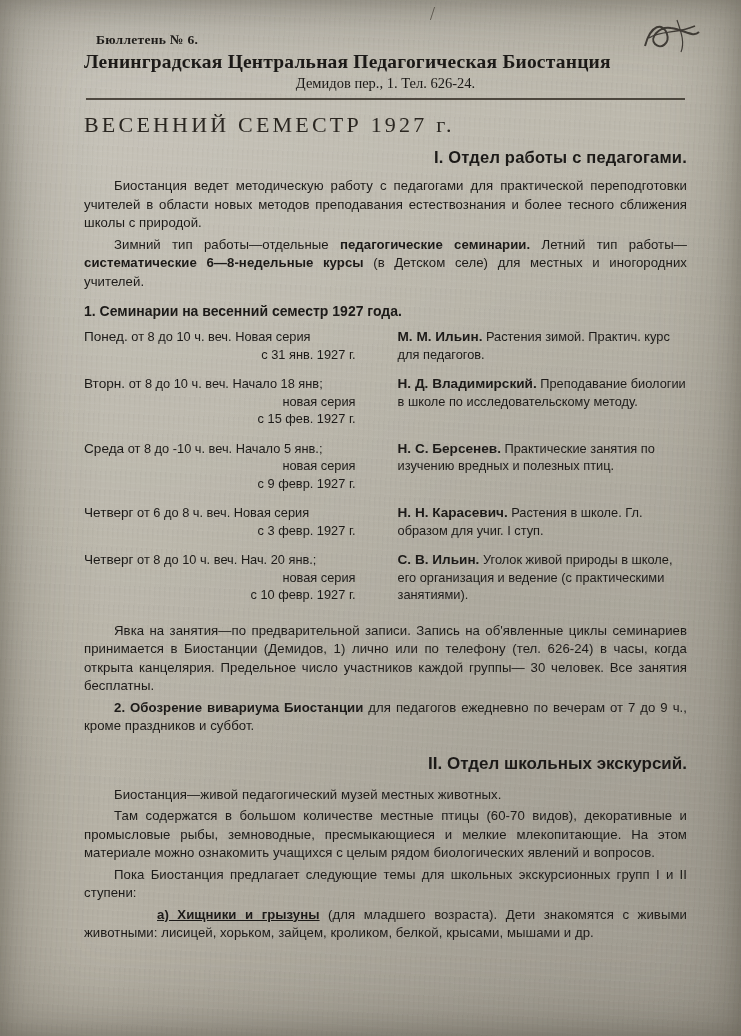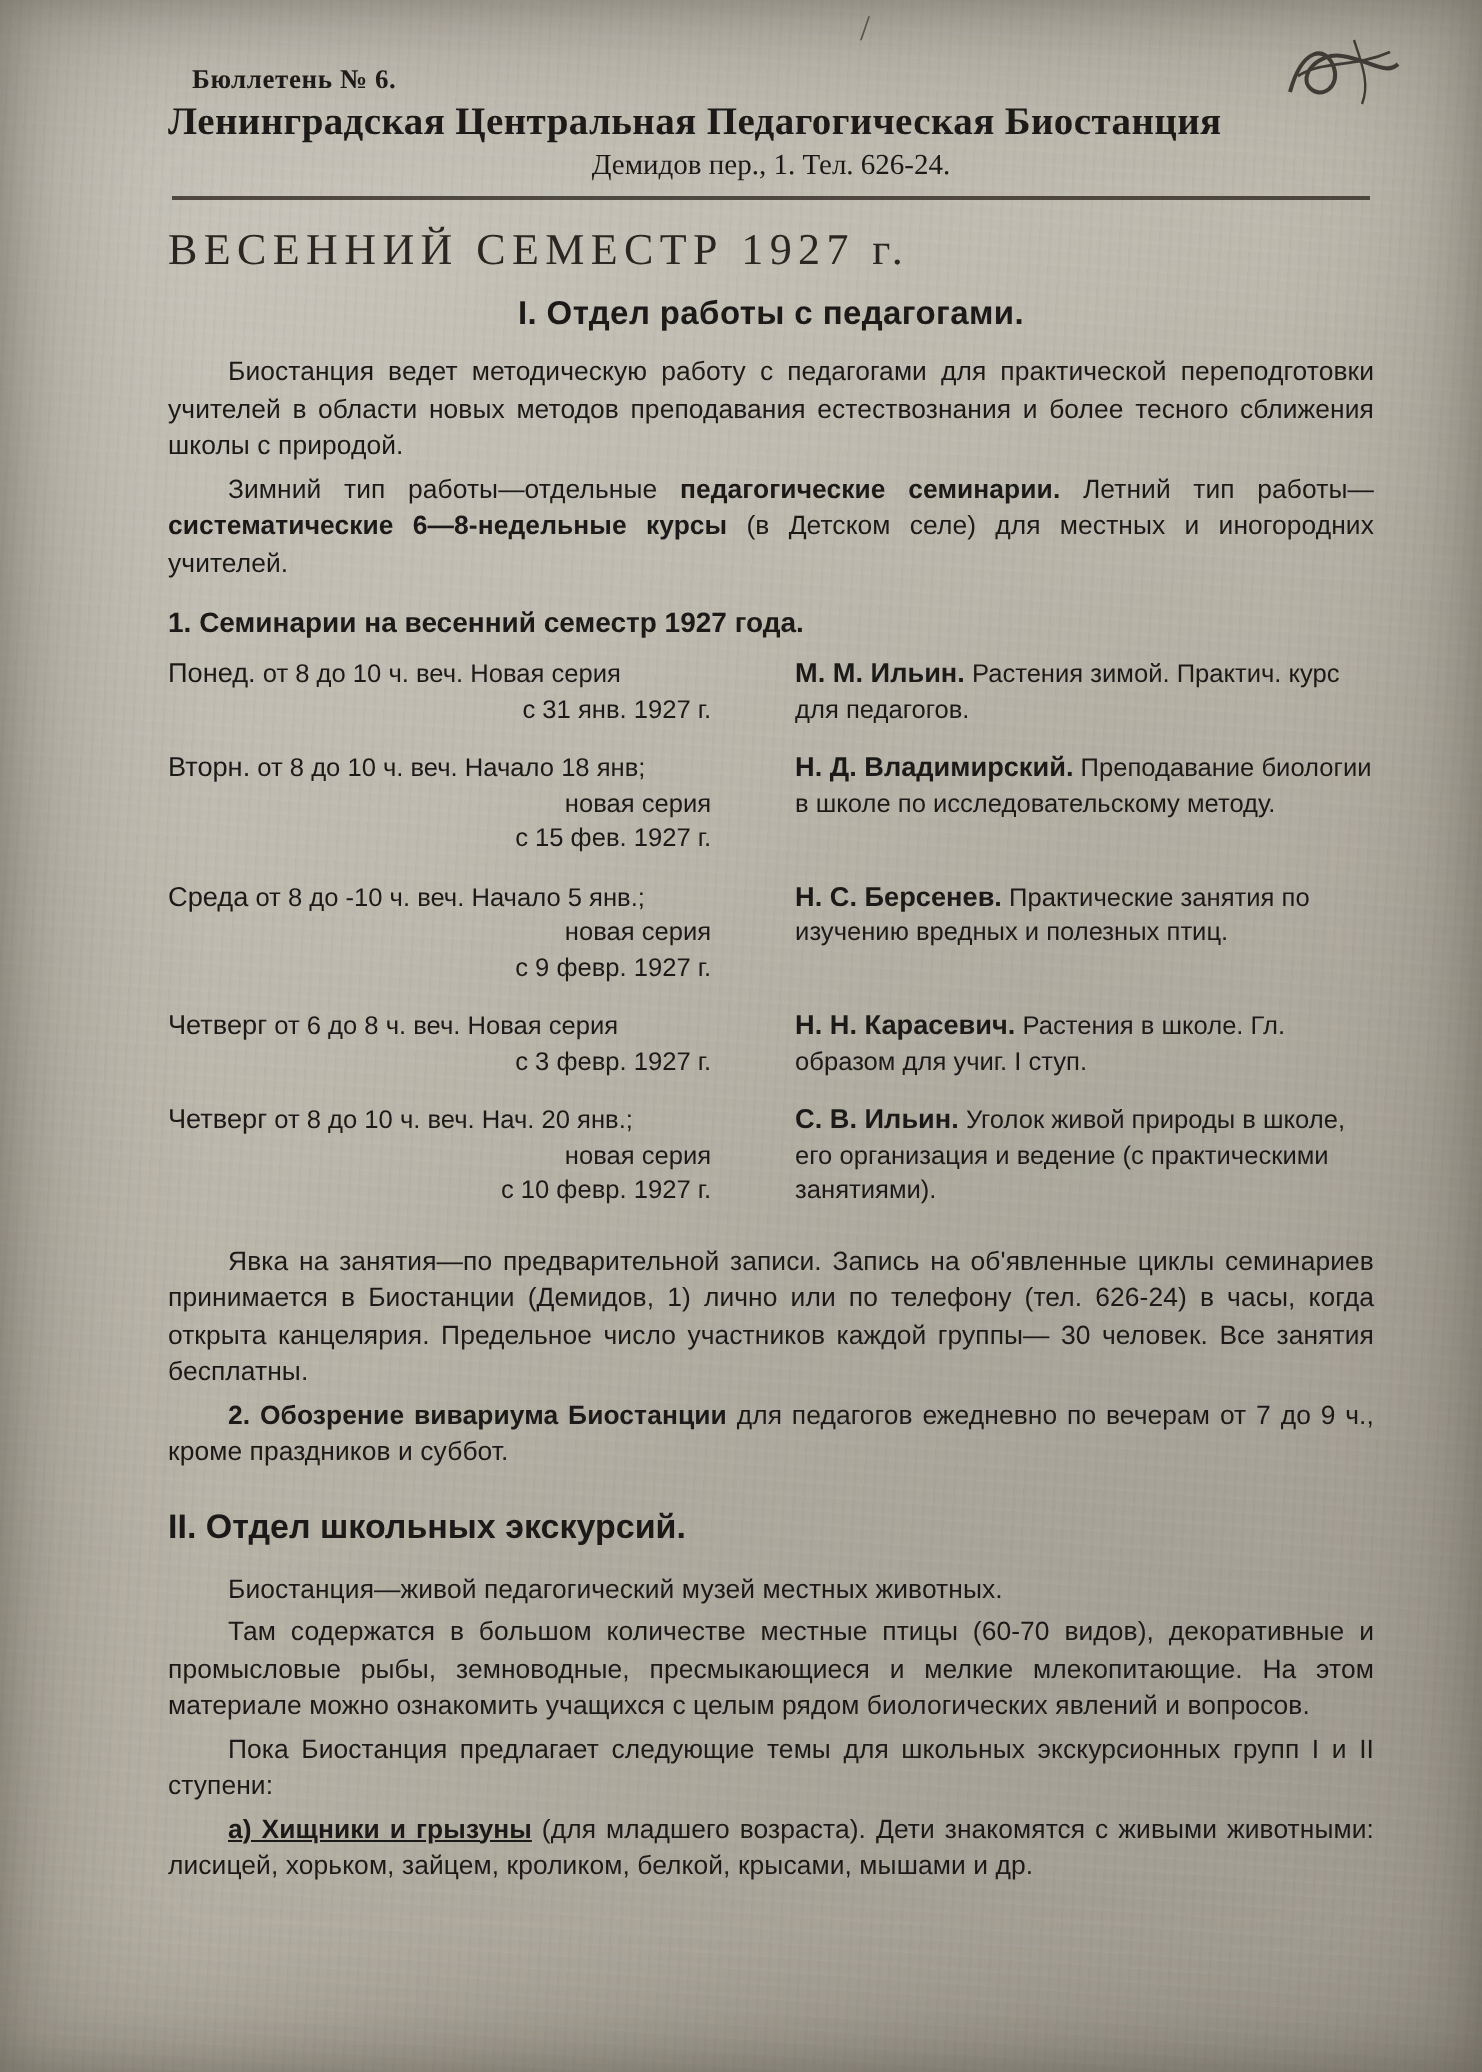--- a/index.html
+++ b/index.html
@@ -80,29 +80,29 @@
     font-size: 22px;
     letter-spacing: 3.2px;
     text-align: left;
     margin: 2px 0 10px 0;
     color: #2a2621;
   }
   .section-title {
     font-family: "Liberation Sans", sans-serif;
     font-weight: bold;
     font-size: 16.5px;
-    text-align: center;
+    text-align: right;
     margin: 8px 0 10px 0;
     letter-spacing: 0.2px;
   }
   .section-title-2 {
     font-family: "Liberation Sans", sans-serif;
     font-weight: bold;
     font-size: 17px;
-    text-align: left;
+    text-align: right;
     margin: 18px 0 12px 0;
   }
   p.body {
     font-family: "Liberation Sans", sans-serif;
     font-size: 13.2px;
     line-height: 18.5px;
     text-align: justify;
     text-indent: 30px;
     margin: 0 0 3px 0;
     letter-spacing: 0.05px;
@@ -132,21 +132,21 @@
   }
   td.left-col { width: 52%; padding-right: 10px; }
   td.right-col { width: 48%; }
   .day { font-weight: normal; font-size: 13.6px; }
   .sub-right {
     display: block;
     text-align: right;
     padding-right: 42px;
   }
   .teacher { font-weight: bold; font-size: 13.6px; }
-  .ul { text-decoration: underline; }
+  .ul { text-decoration: underline; margin-left: 43px; }
   .scribble {
     position: absolute;
     right: 38px;
     top: 16px;
     width: 62px;
     height: 40px;
     opacity: 0.85;
   }
   .tickmark {
     position: absolute;

